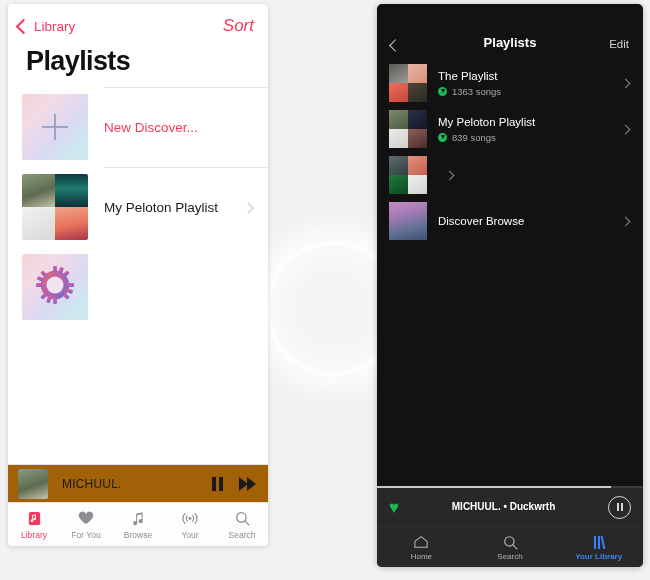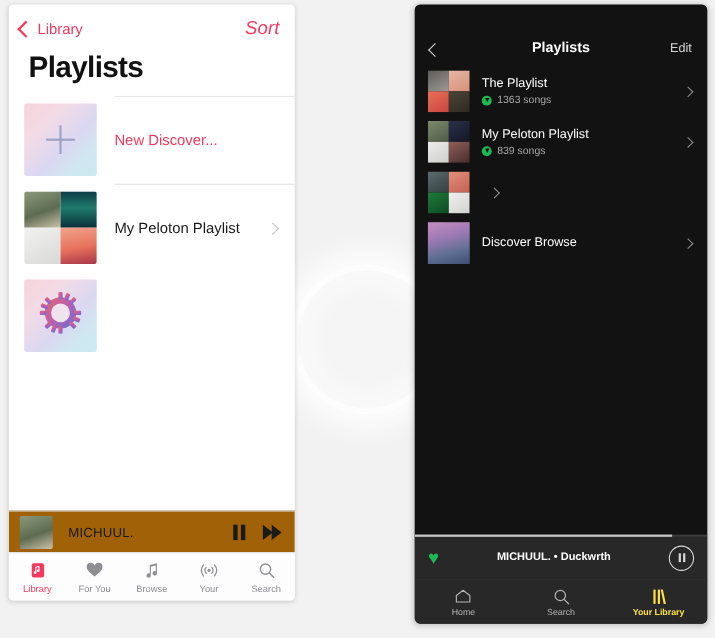--- a/index.html
+++ b/index.html
@@ -450,21 +450,21 @@
     border-top: 1px solid #2f2f2f;
   }
   .sp-tab {
     flex: 1 1 0;
     display: flex;
     flex-direction: column;
     align-items: center;
     cursor: pointer;
     color: #b3b3b3;
   }
-  .sp-tab.active { color: #fde047; }
+  .sp-tab.active { color: #3b82f6; }
   .sp-tab .tglyph {
     height: 18px;
     display: flex;
     align-items: center;
     justify-content: center;
   }
   .sp-tab .tlabel {
     font-size: 8px;
     margin-top: 1px;
   }

